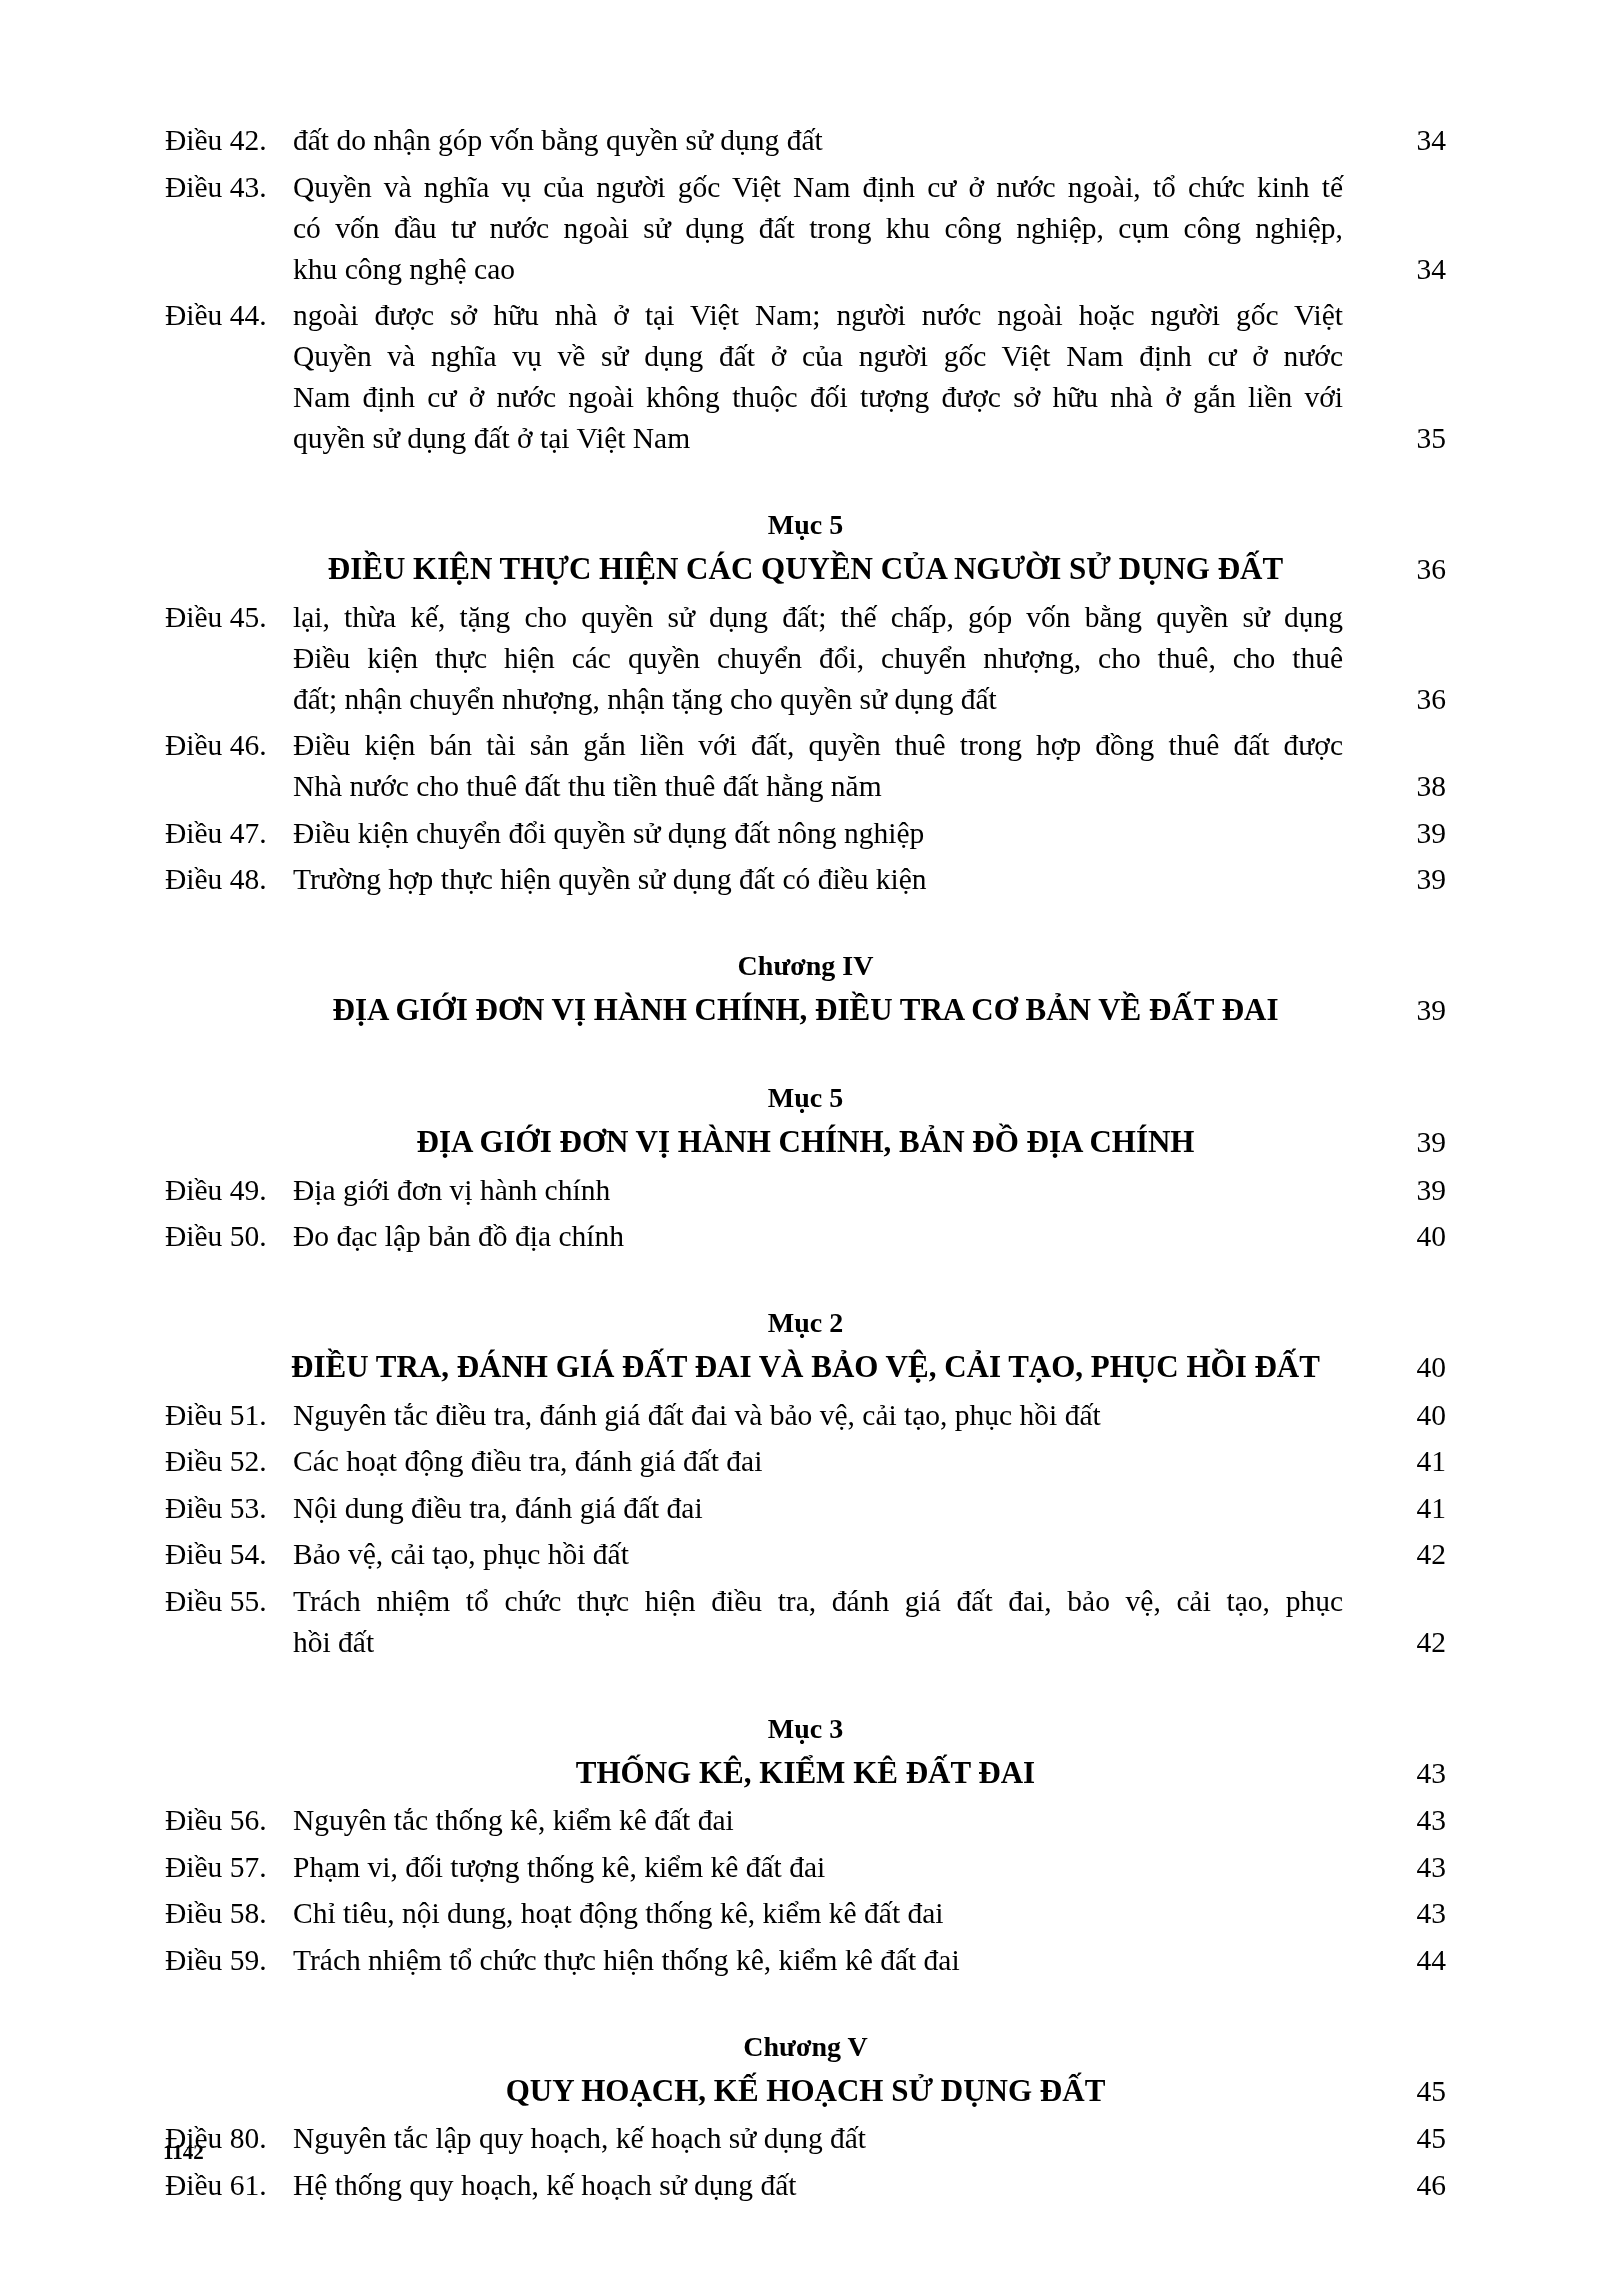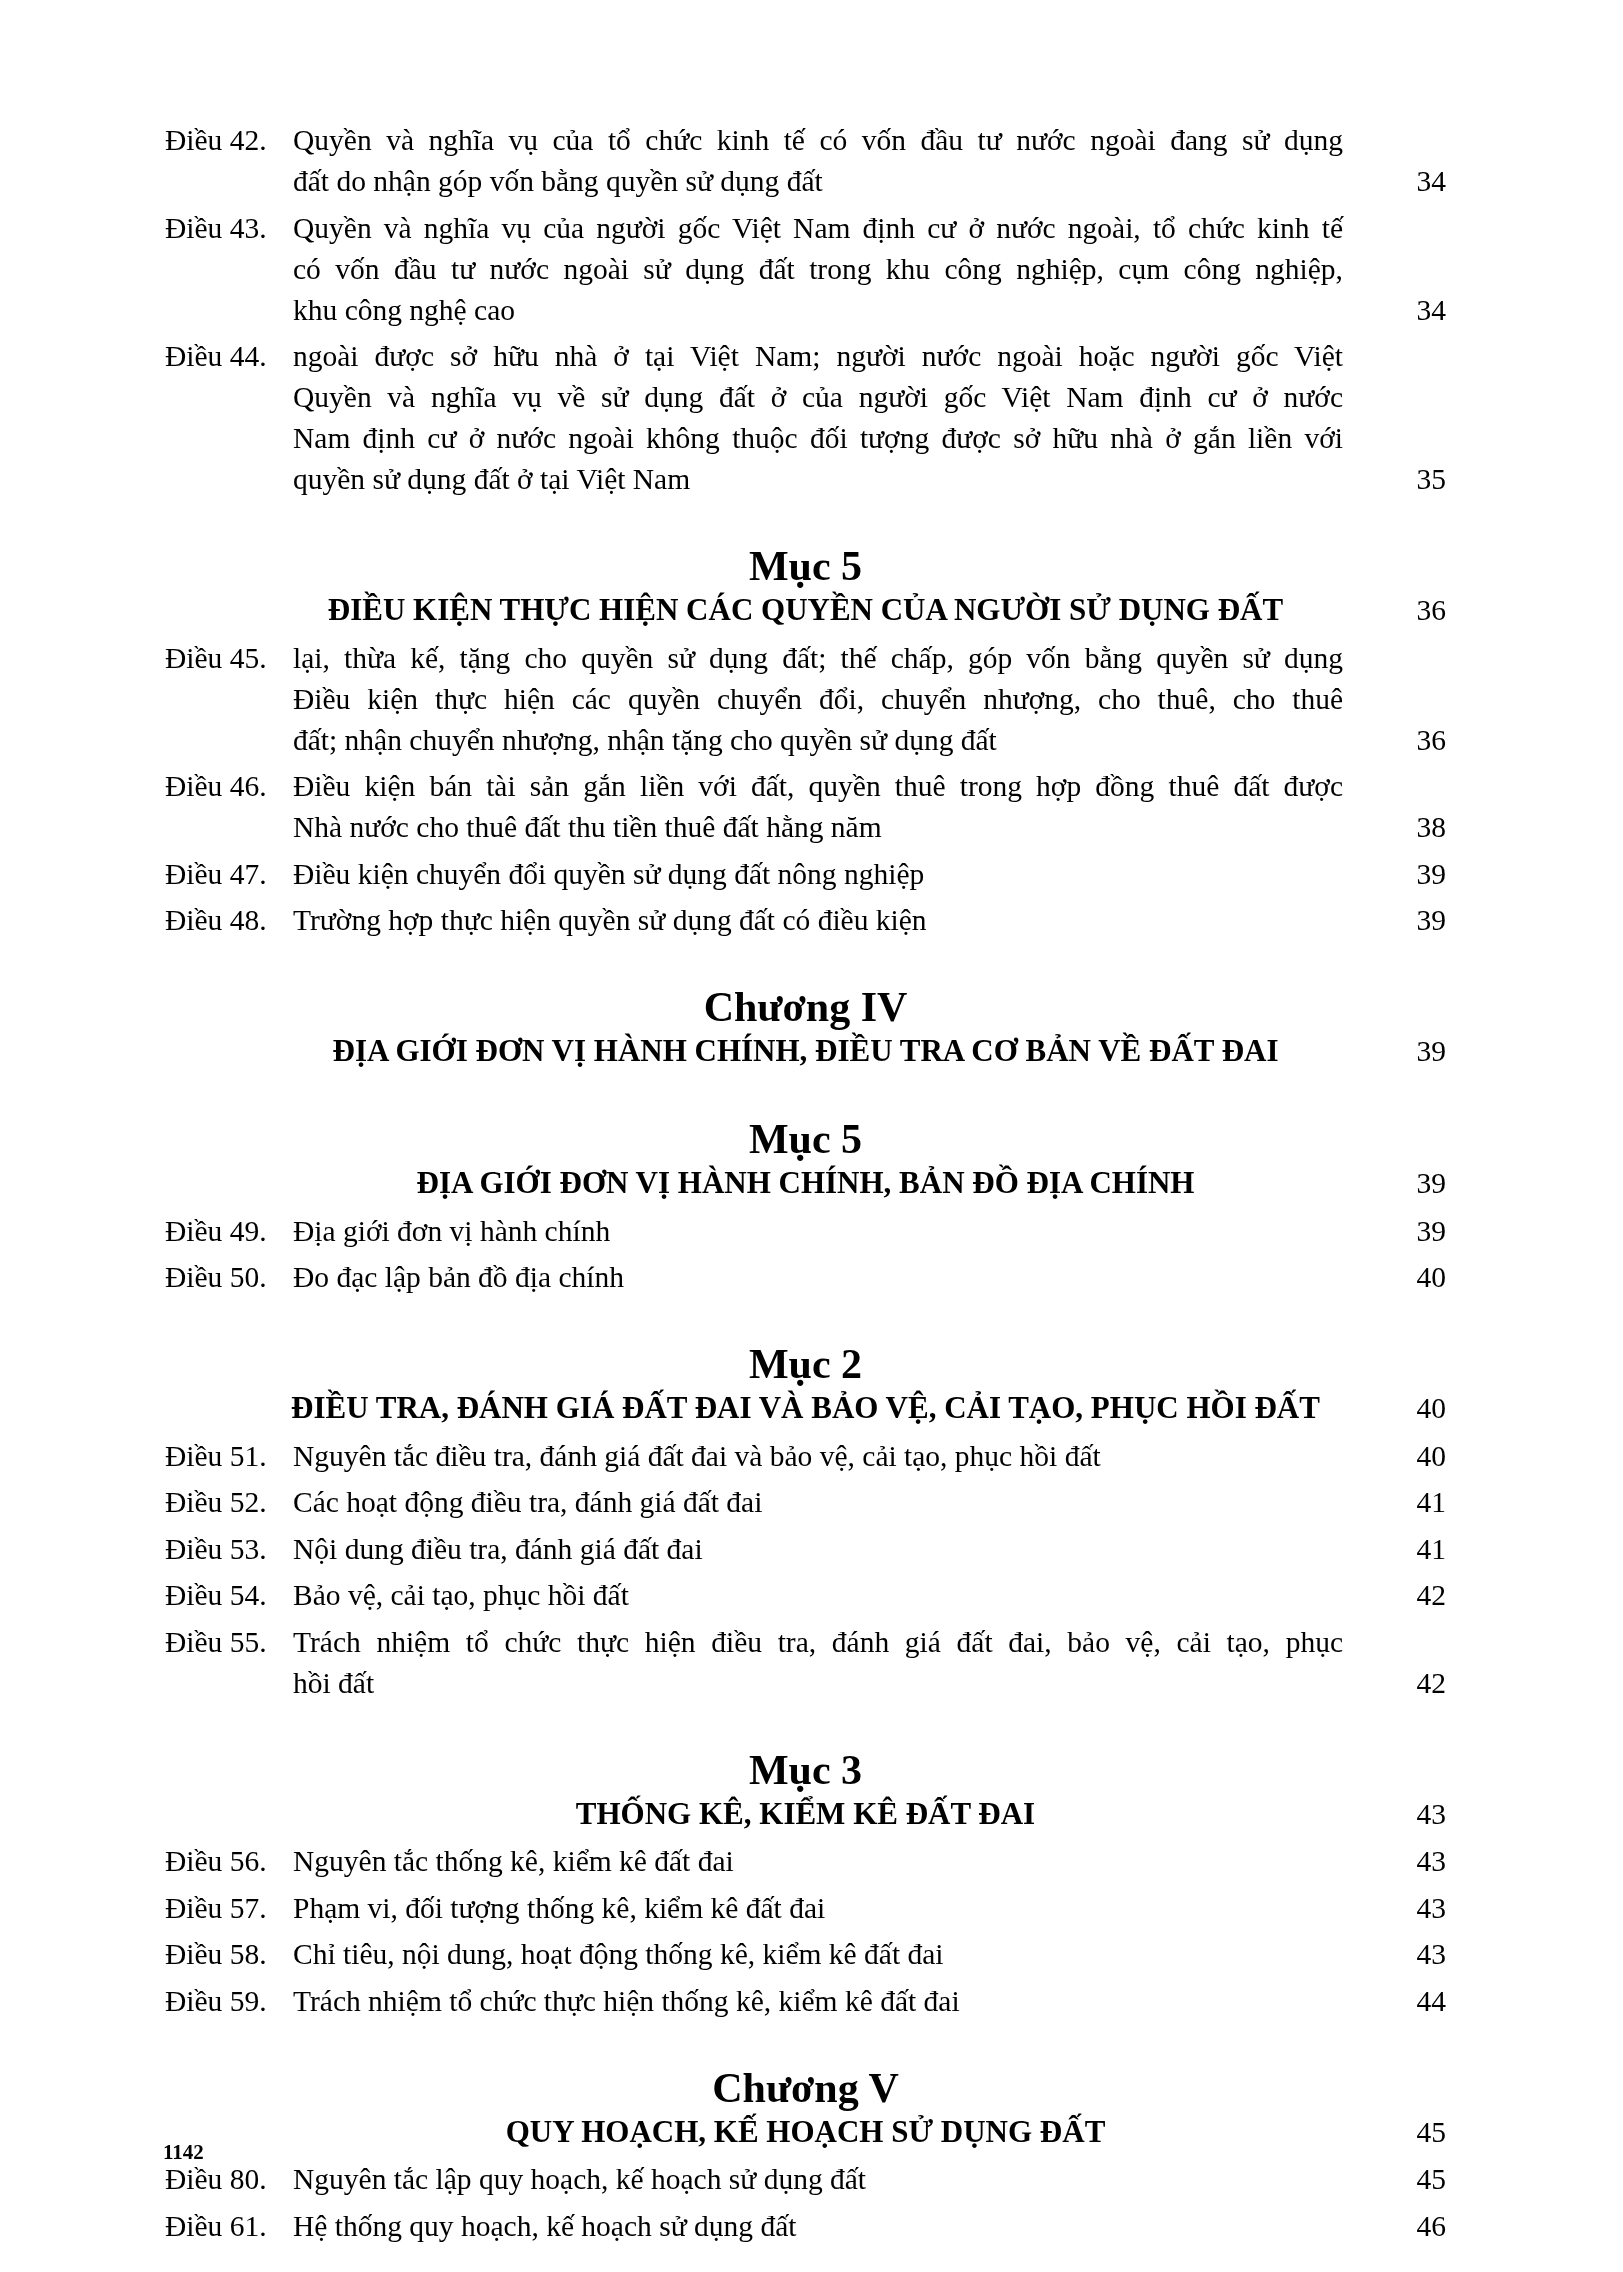--- a/index.html
+++ b/index.html
@@ -30,21 +30,21 @@
   .entry .label { white-space: nowrap; }
   .entry .text { min-width: 0; }
   .entry .line { text-align: justify; text-align-last: justify; }
   .entry .line:last-child { text-align-last: left; }
   .entry .pagenum { text-align: right; align-self: end; }
   .heading {
     font-weight: bold;
     text-align: center;
     margin: 12.4px 0 5.5px 0;
   }
-  .heading .kicker { font-size: 42px; line-height: 44px; margin-top: 44px; }
+  .heading .kicker { font-size: 28px; line-height: 44px; margin-top: 44px; }
   .heading .title-row { position: relative; font-size: 31px; line-height: 44px; }
   .heading .pagenum {
     position: absolute; right: 0; bottom: 0;
     font-weight: normal; font-size: 29.5px; line-height: 44px;
   }
   .heading.chapter { margin-top: 25px; }
   .heading + .heading { margin-top: 1.4px; }
   .footer {
     position: absolute;
     left: 163px; top: 2132px;
@@ -52,21 +52,20 @@
   }
 </style>
 </head>
 <body>
 
 <div class="page">
   <main class="content" id="toc">
       <div class="entry">
     <span class="label">Điều 42.</span>
     <span class="text">
-          <div class="line">Quyền và nghĩa vụ của tổ chức kinh tế có vốn đầu tư nước ngoài đang sử dụng</div>
           <div class="line">đất do nhận góp vốn bằng quyền sử dụng đất</div>
         </span>
     <span class="pagenum">34</span>
   </div>
       <div class="entry">
     <span class="label">Điều 43.</span>
     <span class="text">
           <div class="line">Quyền và nghĩa vụ của người gốc Việt Nam định cư ở nước ngoài, tổ chức kinh tế</div>
           <div class="line">có vốn đầu tư nước ngoài sử dụng đất trong khu công nghiệp, cụm công nghiệp,</div>
           <div class="line">khu công nghệ cao</div>

